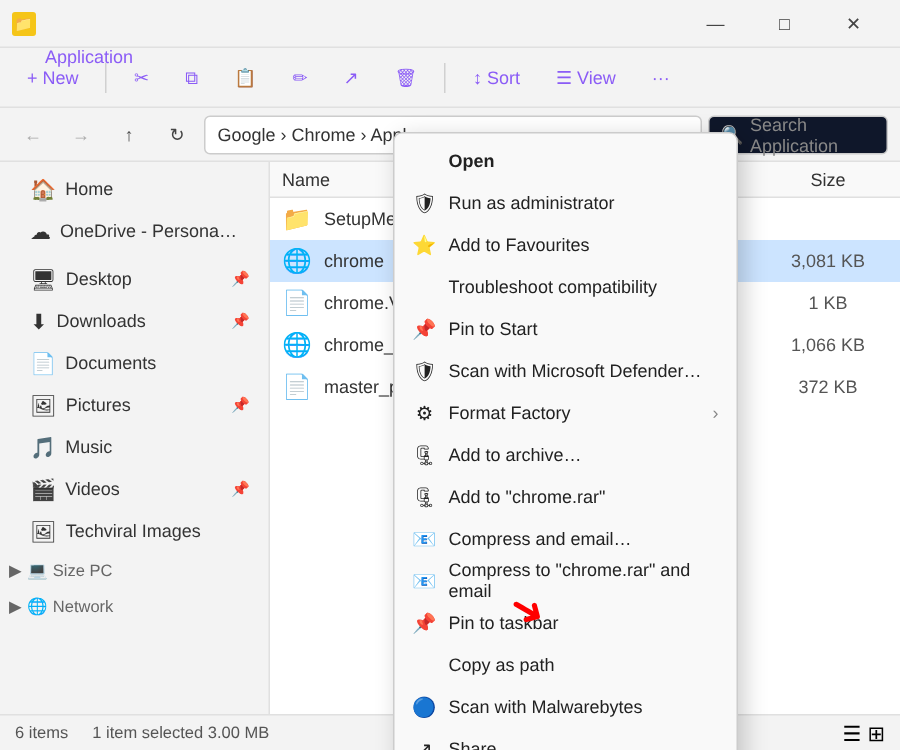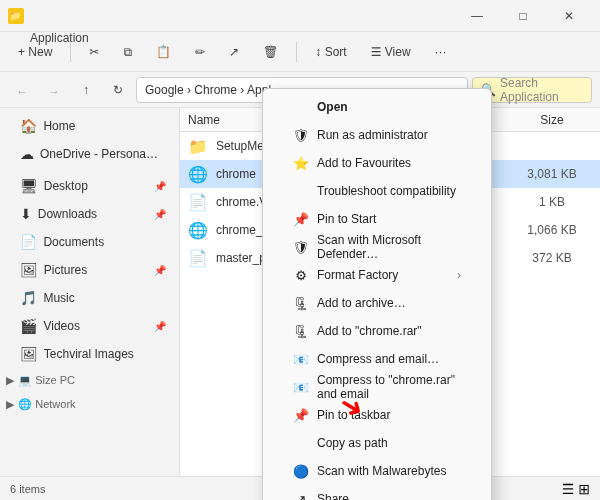--- a/index.html
+++ b/index.html
@@ -26,21 +26,21 @@
       width: 16px; height: 16px;
       background: #f5c518;
       border-radius: 2px;
       margin-right: 6px;
       display: flex; align-items: center; justify-content: center;
       font-size: 10px; color: #333;
     }
     .title-bar-title {
       flex: 1;
       font-size: 12px;
-      color: #404040;
+      color: #8b5cf6;
       margin-top: 44px;
     }
     .title-bar-controls {
       display: flex; gap: 0;
     }
     .title-btn {
       width: 46px; height: 32px;
       border: none; background: transparent;
       cursor: pointer; display: flex; align-items: center; justify-content: center;
       font-size: 12px; color: #444;
@@ -55,21 +55,21 @@
       padding: 0 8px;
       gap: 4px;
       border-bottom: 1px solid #e0e0e0;
     }
     .toolbar-btn {
       height: 32px;
       padding: 0 10px;
       border: none; background: transparent;
       cursor: pointer; border-radius: 4px;
       display: flex; align-items: center; gap: 4px;
-      font-size: 12px; color: #404040;
+      font-size: 12px; color: #8b5cf6;
     }
     .toolbar-divider {
       width: 1px; height: 20px;
       background: #d0d0d0; margin: 0 4px;
     }
 
     
     .address-bar {
       background: #f3f3f3;
       height: 36px;
@@ -99,21 +99,21 @@
       font-size: 12px;
       color: #333;
       gap: 4px;
     }
     .search-box {
       width: 120px; height: 26px;
       border: 1px solid #ccc;
       border-radius: 4px;
       padding: 0 8px;
       font-size: 12px;
-      background: #fef9c3;
+      background: #0f172a;
       display: flex; align-items: center; gap: 4px; color: #888;
     }
 
     
     .main {
       display: flex;
       height: calc(500px - 32px - 40px - 36px - 24px);
     }
 
     
@@ -222,21 +222,21 @@
       border: 1px solid #ccc;
       border-radius: 6px;
       box-shadow: 4px 4px 16px rgba(0,0,0,0.2);
       z-index: 100;
       padding: 4px 0;
     }
     .ctx-item {
       height: 28px;
       display: flex;
       align-items: center;
-      padding: 0 30px;
+      padding: 0 12px;
       cursor: pointer;
       font-size: 12px;
       color: #222;
       gap: 8px;
       position: relative;
     }
     .ctx-item .ctx-icon {
       width: 16px; height: 16px;
       display: flex; align-items: center; justify-content: center;
       font-size: 13px;
@@ -380,20 +380,21 @@
     <div class="file-row">
       <span class="file-icon">📄</span>
       <span class="file-name">master_preferences</span>
       <span class="file-size">372 KB</span>
     </div>
   </div>
 </div>
 
 <div class="status-bar">
   <span>6 items</span>
+  <span>1 item selected  3.00 MB</span>
   <div class="status-right">
     <button style="border:none;background:transparent;cursor:pointer;font-size:14px;">☰</button>
     <button style="border:none;background:transparent;cursor:pointer;font-size:14px;">⊞</button>
   </div>
 </div>
 
 <div class="context-menu">
   <div class="ctx-item" style="font-weight:bold;">
     <span class="ctx-icon"></span>
     <span class="ctx-label">Open</span>

